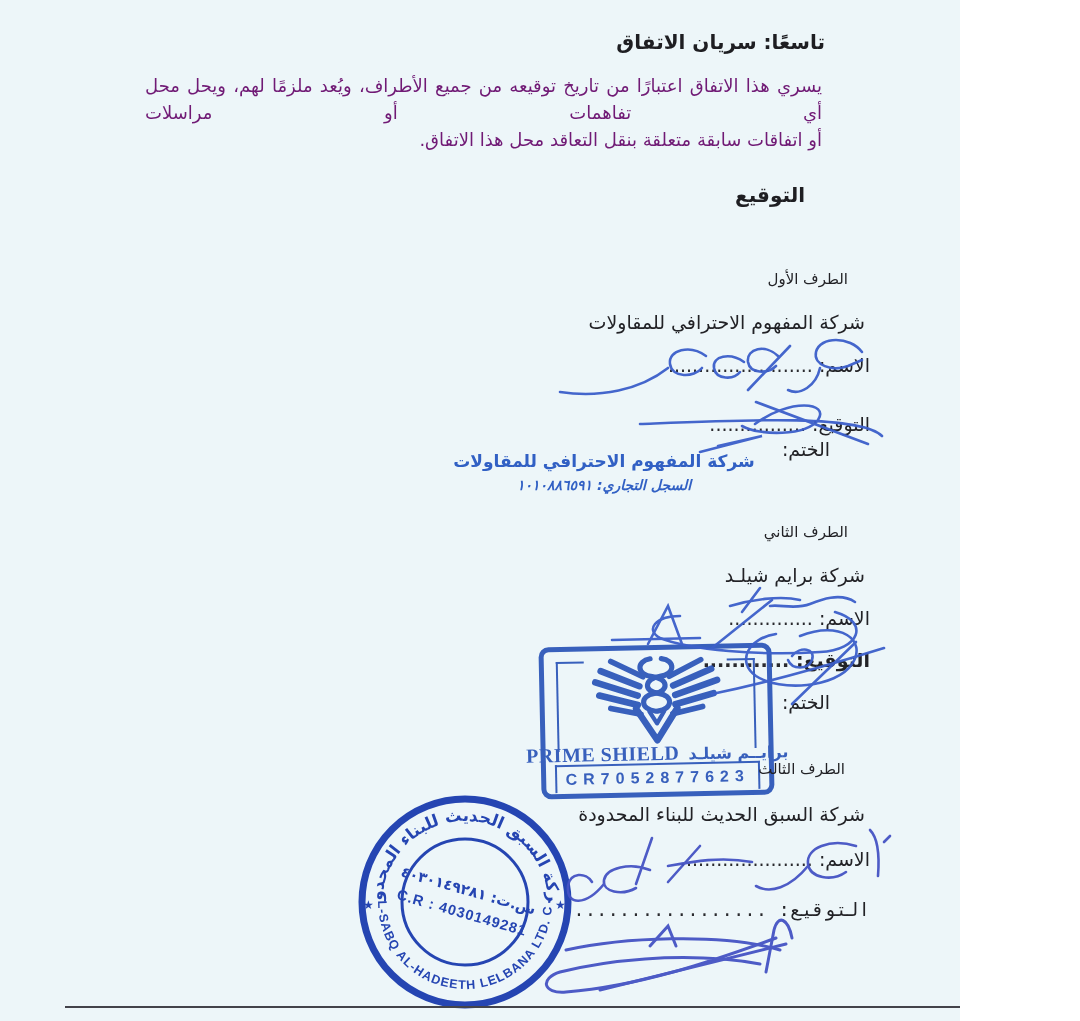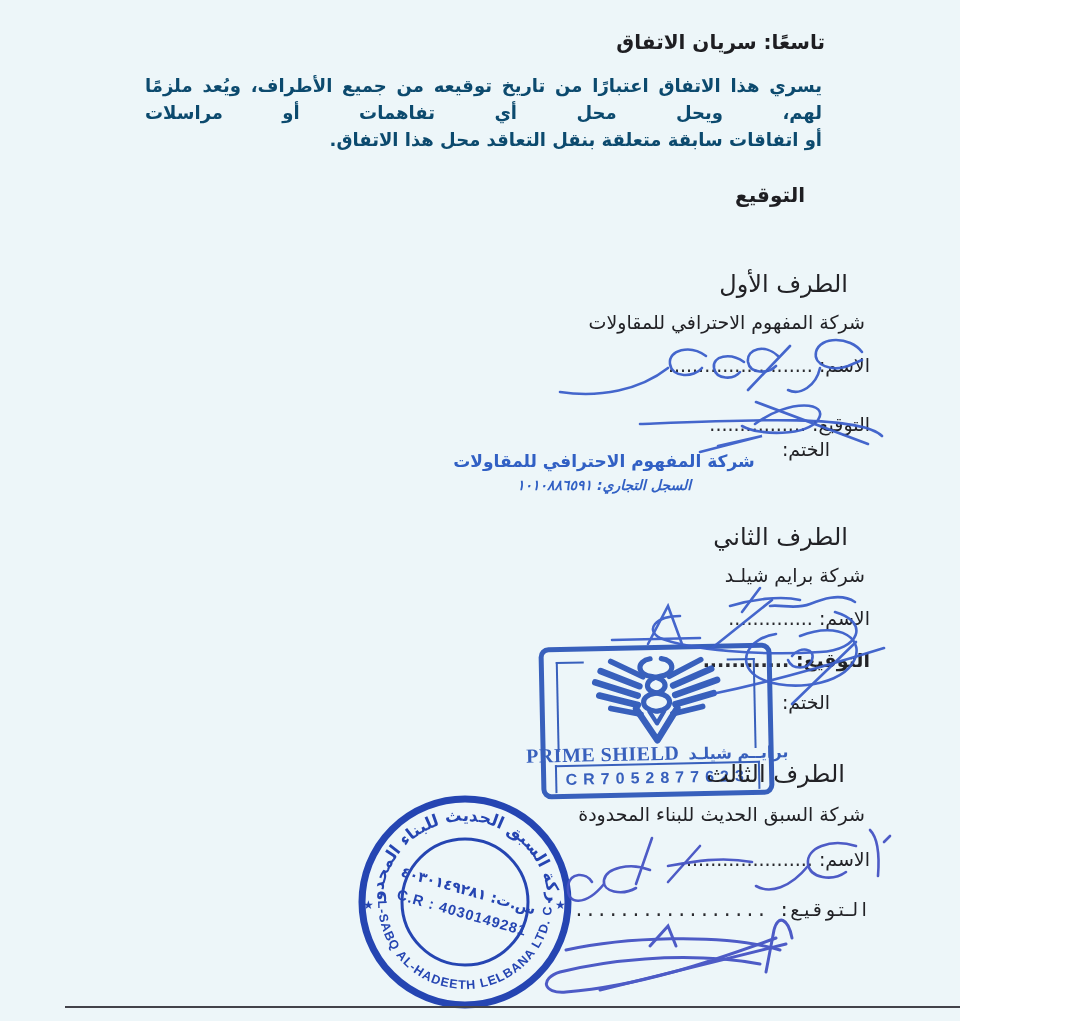--- a/index.html
+++ b/index.html
@@ -7,22 +7,22 @@
     position:relative;
     width:960px;height:1021px;
     background:#edf6f9;
     overflow:hidden;
     font-family:"DejaVu Sans",sans-serif;
     color:#232327;
   }
   .abs{position:absolute;}
   .rtl{direction:rtl;unicode-bidi:isolate;}
   .h-bold{font-weight:bold;font-size:20px;color:#1e1e22;}
-  .line{font-size:18px;line-height:27px;color:#0c4a6e;font-weight:bold;}
-  .party-title{font-size:24px;color:#222226;}
+  .line{font-size:18px;line-height:27px;color:#701a75;}
+  .party-title{font-size:15px;color:#222226;}
   .company{font-size:19px;color:#222226;}
   .field-row{font-size:19px;color:#222226;white-space:nowrap;}
   .field-row .dots{letter-spacing:1.5px;color:#2a2a2e;}
   
   #para{right:138px;left:145px;top:72px;text-align:right;}
   #para .l1{text-align:justify;text-align-last:justify;}
   
   .co-stamp{right:200px;width:312px;text-align:center;color:#3160c4;font-weight:bold;}
   .co-stamp.l1{top:451px;font-size:17px;}
   .co-stamp.l2{top:477px;font-size:14px;letter-spacing:.5px;font-style:italic;}

